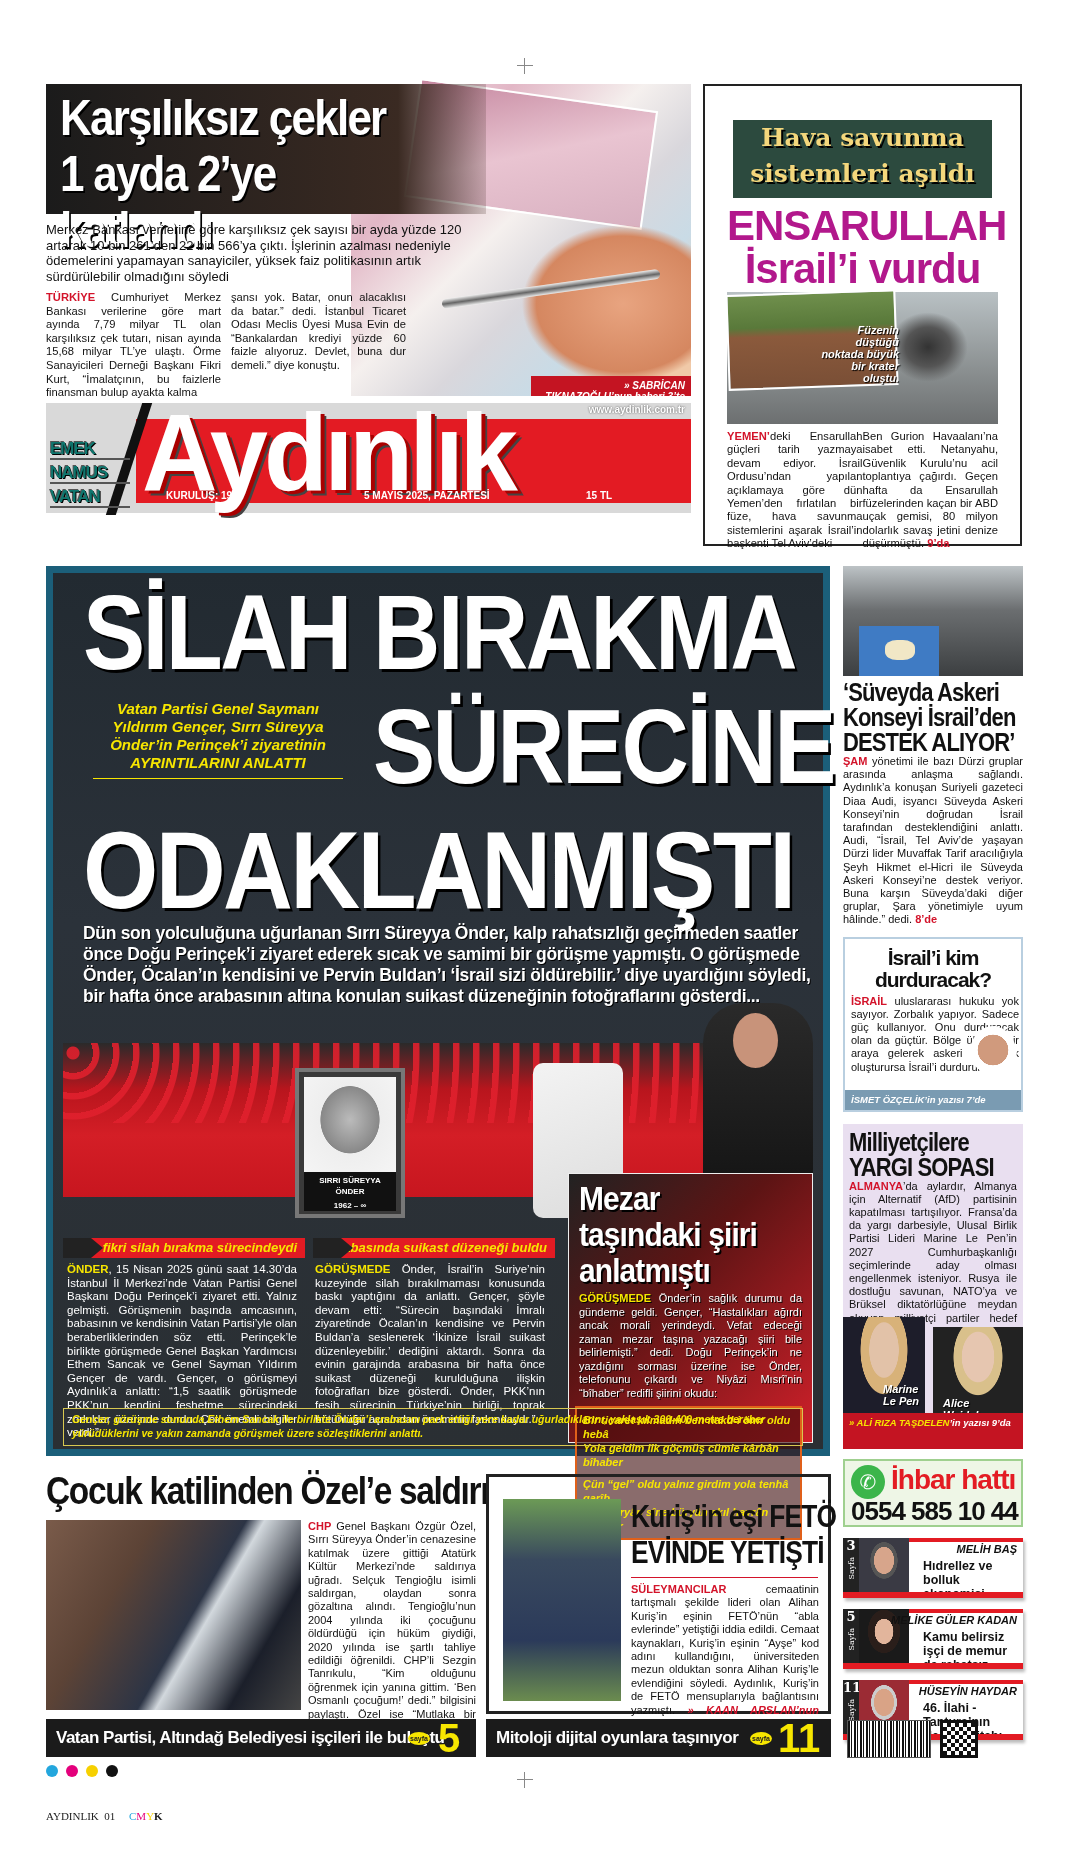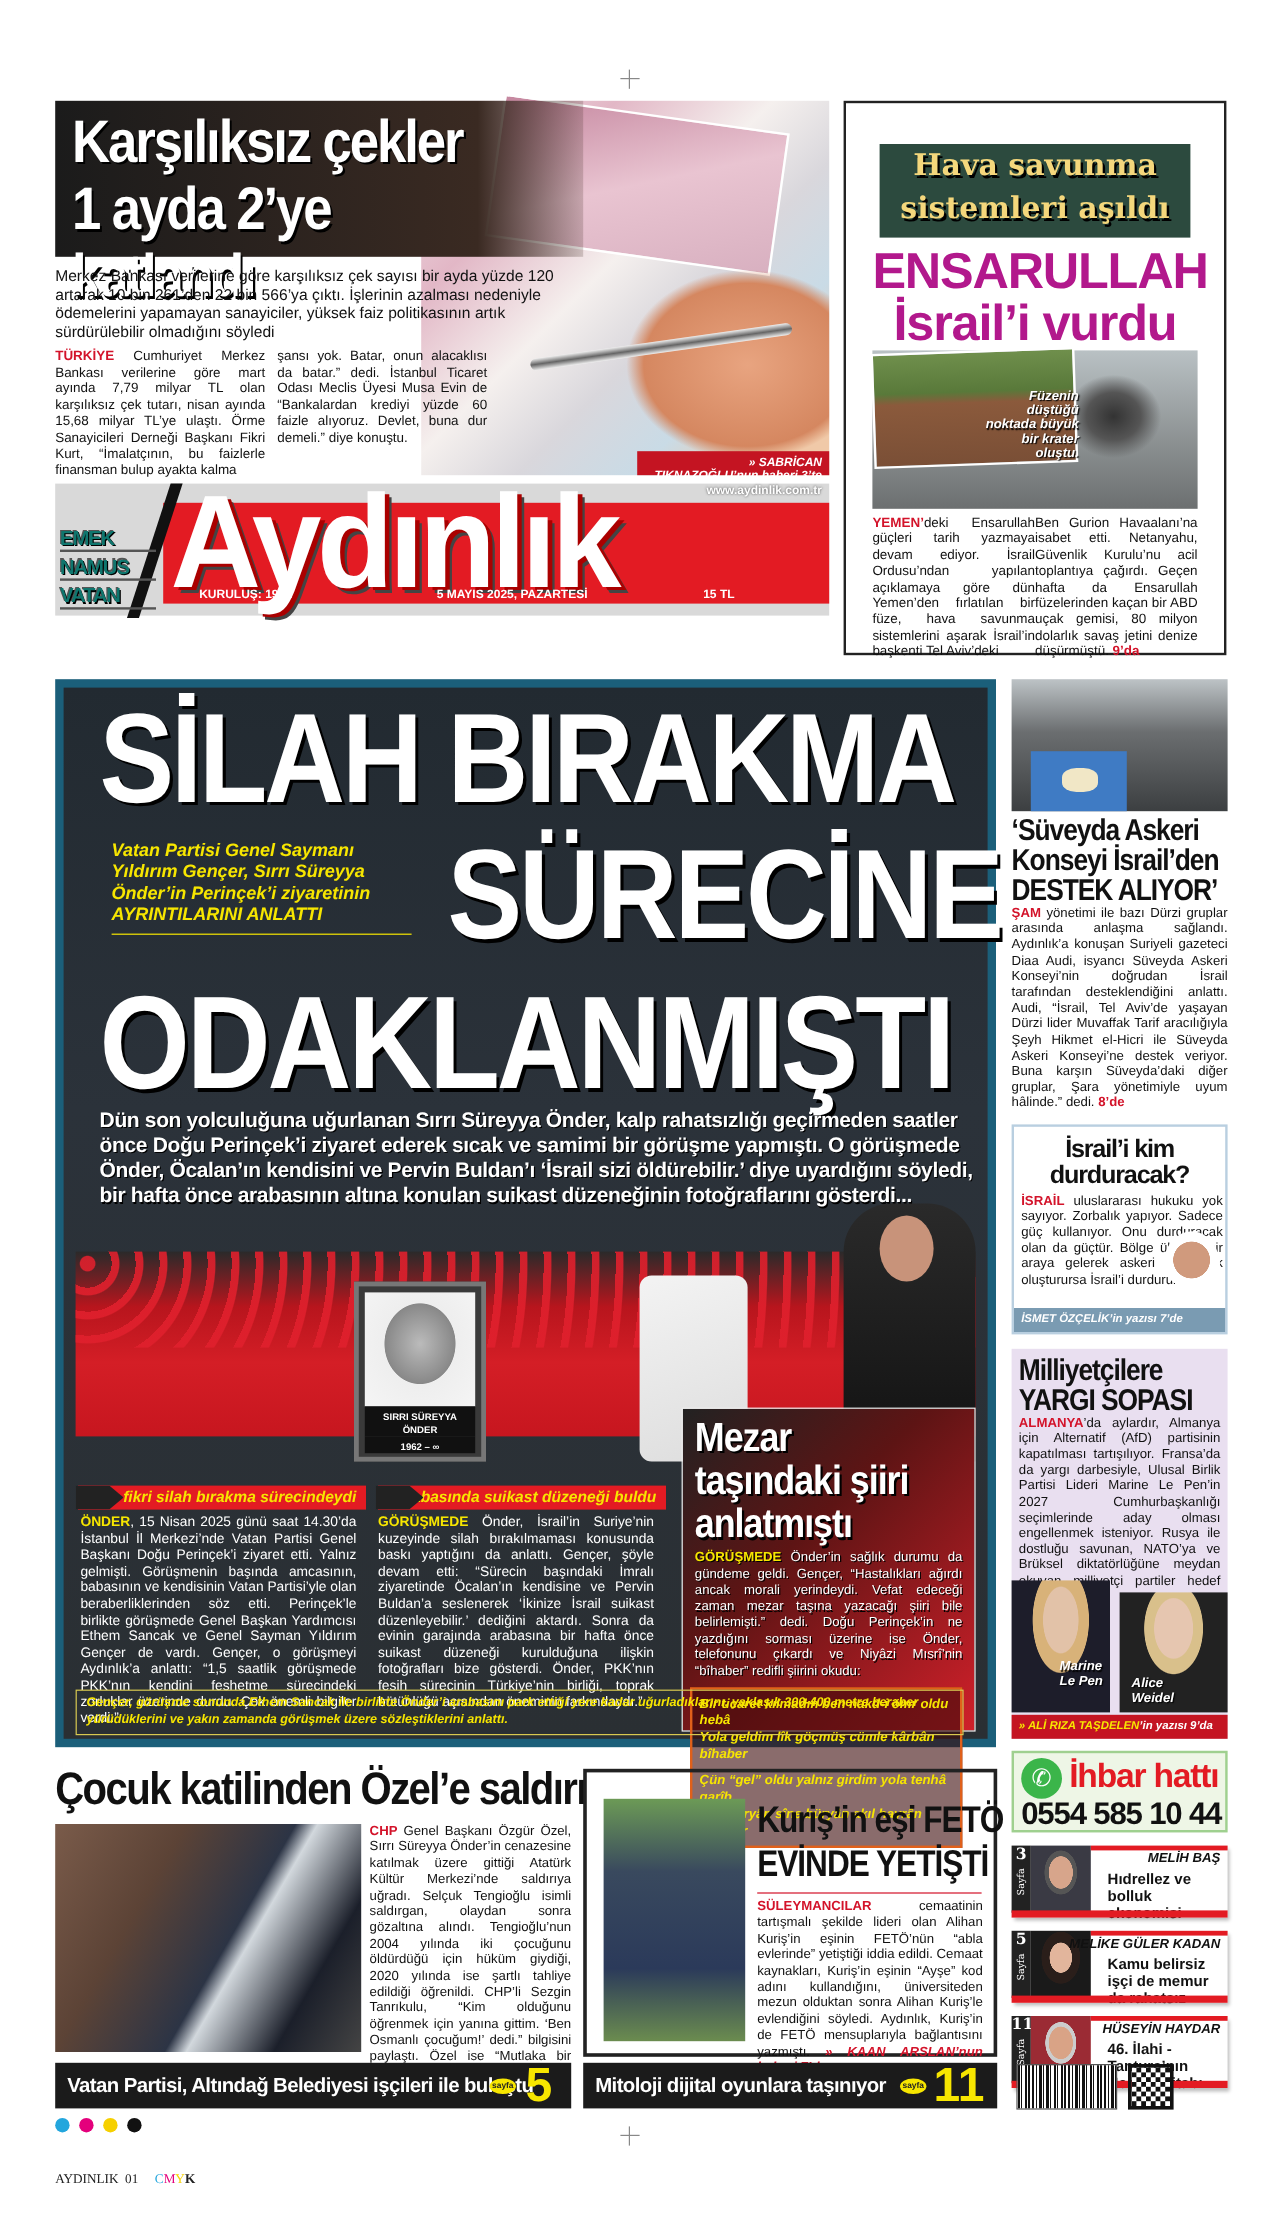--- a/index.html
+++ b/index.html
@@ -44,21 +44,21 @@
 #mast .url{position:absolute;right:6px;top:1px;font-size:10px;font-weight:bold;color:#fff;text-shadow:0 0 2px #444}
 #mast .meta{position:absolute;bottom:12px;color:#fff;font-weight:bold;font-size:10px}
 #mast .bar{position:absolute;left:78px;top:0;width:10px;height:112px;background:#111;transform:skewX(-18deg)}
 
 
 #main{left:46px;top:566px;width:784px;height:890px;background:#1b5f7a;padding:7px}
 #main .inner{position:relative;width:100%;height:100%;background:linear-gradient(180deg,#222a31 0%,#2b323a 40%,#2a2f33 100%)}
 #main .h1{position:absolute;left:30px;top:4px;color:#fff;font-weight:bold;font-size:106px;line-height:110px;letter-spacing:-3px;text-shadow:3px 3px 0 #000;white-space:nowrap;transform:scaleX(.88);transform-origin:left}
 #main .h2{position:absolute;left:320px;top:118px;color:#fff;font-weight:bold;font-size:106px;line-height:110px;letter-spacing:-3px;text-shadow:3px 3px 0 #000;transform:scaleX(.88);transform-origin:left}
 #main .h3{position:absolute;left:30px;top:240px;color:#fff;font-weight:bold;font-size:110px;line-height:114px;letter-spacing:-3px;text-shadow:3px 3px 0 #000;transform:scaleX(.88);transform-origin:left}
-#main .sub{position:absolute;left:40px;top:127px;width:250px;color:#f7e600;font-style:italic;font-weight:bold;font-size:15px;line-height:18px;text-align:left;border-bottom:1px solid #f7e600;padding-bottom:6px}
+#main .sub{position:absolute;left:40px;top:127px;width:250px;color:#f7e600;font-style:italic;font-weight:bold;font-size:15px;line-height:18px;text-align:center;border-bottom:1px solid #f7e600;padding-bottom:6px}
 #main .lead{position:absolute;left:30px;top:350px;width:740px;color:#fff;font-weight:bold;font-size:17.5px;line-height:21px;letter-spacing:-.3px;text-shadow:1px 1px 0 #000}
 #main .photo{position:absolute;left:10px;top:470px;width:750px;height:154px;background:linear-gradient(180deg,#2a2a2a 0%,#b8151d 30%,#d41e26 60%,#c7161f 100%)}
 #main .flowers{position:absolute;left:0;top:0;width:100%;height:80px;background:repeating-radial-gradient(circle at 10px 10px,#e0202d 0 6px,transparent 7px 20px);opacity:.9}
 #main .portrait{position:absolute;left:232px;top:25px;width:110px;height:150px;background:#3a3a3a;border:4px solid #777;padding:5px}
 #main .portrait .face{width:100%;height:95px;background:radial-gradient(ellipse at 50% 45%,#bbb 0%,#888 45%,#eee 46%,#f5f5f5 100%)}
 #main .portrait .nm{background:#111;color:#fff;font-size:8px;text-align:center;font-weight:bold;padding-top:3px;line-height:11px}
 #main .cloth{position:absolute;left:470px;top:20px;width:90px;height:155px;background:linear-gradient(160deg,#f3f3f3,#ddd);border-radius:10px}
 #main .woman{position:absolute;right:0;top:-40px;width:110px;height:215px;background:linear-gradient(180deg,#2a2a2a,#111);border-radius:40px 40px 0 0}
 #main .woman:before{content:"";position:absolute;left:30px;top:10px;width:45px;height:55px;border-radius:50%;background:#c8937a}
 #main .sec{position:absolute;top:665px;height:20px;background:#e31b23;color:#f7e600;font-style:italic;font-weight:bold;font-size:13px;line-height:20px;padding-right:8px;text-align:right}
@@ -80,21 +80,21 @@
 #rcol h3{font-weight:bold;font-size:25px;line-height:25px;letter-spacing:-1px;margin-top:4px;transform:scaleX(.88);transform-origin:left;white-space:nowrap}
 #rcol p{font-size:11px;line-height:13.2px;text-align:justify}
 #kim{margin-top:10px;border:2px solid #b9cfe0;background:#fff;height:175px;position:relative;padding:4px 6px}
 #kim h3{text-align:center;font-size:21px;line-height:22px;transform:none;white-space:normal}
 #kim .face{position:absolute;right:4px;bottom:24px;width:48px;height:60px;border-radius:50% 50% 0 0;background:radial-gradient(circle at 50% 40%,#d09a7d 0 35%,#fff 36% 55%,transparent 56%)}
 #kim .byline{position:absolute;left:0;right:0;bottom:0;height:20px;background:#7a9bb2;color:#fff;font-style:italic;font-weight:bold;font-size:9.5px;line-height:20px;padding-left:6px}
 #milli{margin-top:12px;background:#e9dff0;height:325px;position:relative;padding:6px}
 #milli .lp{position:absolute;left:0;bottom:22px;width:82px;height:110px;background:radial-gradient(ellipse at 50% 30%,#e2c2a8 0 25%,#d8b279 26% 40%,#1d1d2a 41%)}
 #milli .aw{position:absolute;right:0;bottom:22px;width:90px;height:100px;background:radial-gradient(ellipse at 50% 30%,#e6c6b0 0 25%,#d9c08b 26% 38%,#222 39%)}
 #milli .name{position:absolute;color:#fff;font-style:italic;font-weight:bold;font-size:11px;line-height:12px;text-shadow:1px 1px 1px #000}
-#milli .byline{position:absolute;left:0;right:0;bottom:0;height:20px;background:#c41422;color:#fff;font-style:italic;font-weight:bold;font-size:9.5px;line-height:20px;padding-left:6px}
+#milli .byline{position:absolute;left:0;right:0;bottom:0;height:36px;background:#c41422;color:#fff;font-style:italic;font-weight:bold;font-size:9.5px;line-height:20px;padding-left:6px}
 #milli .byline b{color:#f7e600}
 #ihbar{margin-top:10px;height:68px;background:#eef6e6;border:2px solid #9fd08f;position:relative}
 #ihbar .wa{position:absolute;left:6px;top:4px;width:34px;height:34px;border-radius:50%;background:#3bb54a;color:#fff;text-align:center;font-size:20px;line-height:34px}
 #ihbar .t{position:absolute;left:46px;top:0;color:#e31b23;font-weight:bold;font-size:28px;line-height:38px;letter-spacing:-1px}
 #ihbar .n{position:absolute;left:6px;top:36px;font-weight:bold;font-size:26px;line-height:28px;letter-spacing:-1px}
 .col-ref{height:60px;margin-top:11px;position:relative;background:#fff;box-shadow:2px 3px 3px #bbb}
 .col-ref .side{position:absolute;left:0;top:0;width:16px;height:56px;background:#222;color:#fff;font-family:"DejaVu Serif",serif;font-size:13px;font-weight:bold;text-align:center}
 .col-ref .side span{display:block;font-size:8px;font-weight:normal;transform:rotate(-90deg);margin-top:14px}
 .col-ref .pic{position:absolute;left:16px;top:0;width:50px;height:56px;background:radial-gradient(ellipse at 50% 40%,#d7a58b 0 28%,#555 29% 38%,#3a3a44 39%)}
 .col-ref .top{position:absolute;left:66px;right:0;top:0;height:4px;background:#e31b23}

